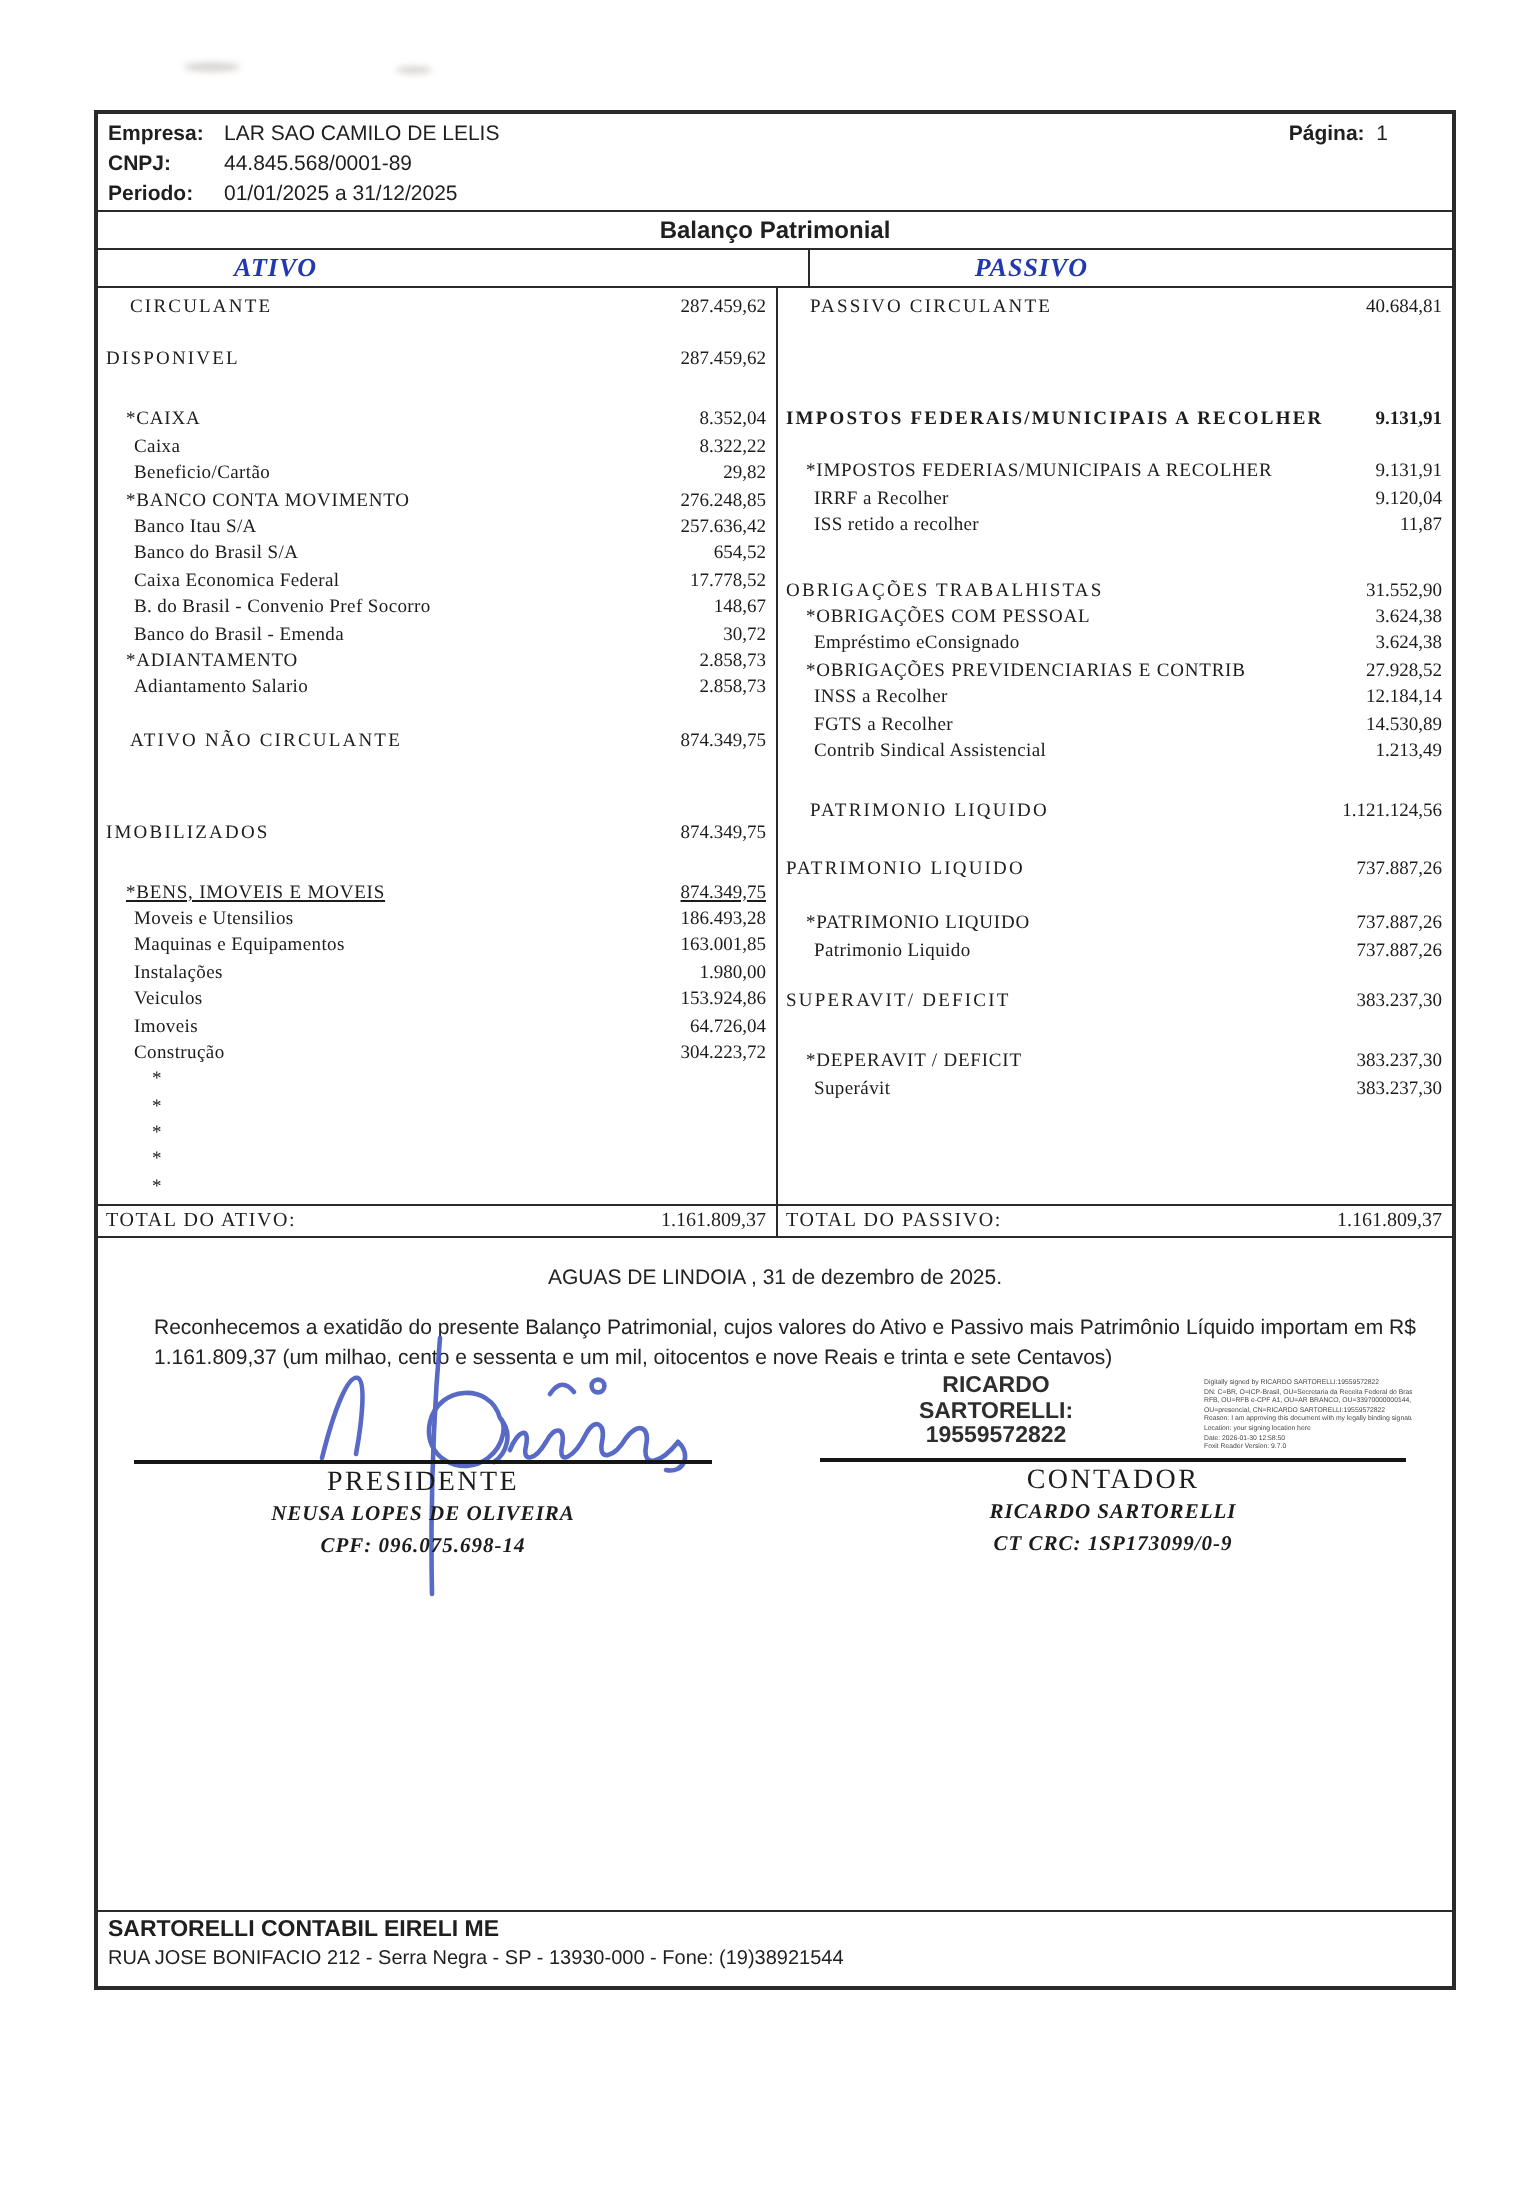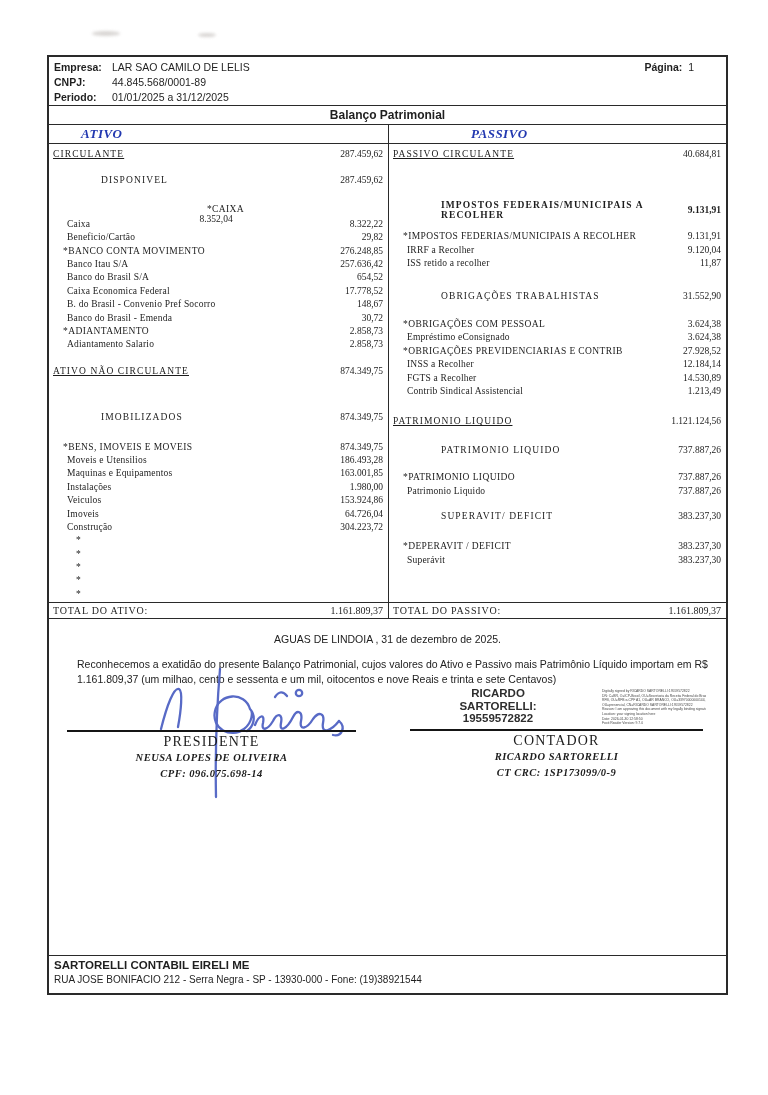--- a/index.html
+++ b/index.html
@@ -19,31 +19,31 @@
   .hdr-value { font-weight:normal; }
   .page-num { position:absolute; right:32px; top:3px; line-height:15px; }
   .page-num b { font-weight:bold; }
 
   .title-row { height:19px; border-top:1.6px solid #2a2a2a; text-align:center; font-weight:bold; font-size:12px; line-height:18px; }
 
   .twocol { display:flex; }
   .lcol { width:340px; border-right:1.6px solid #2a2a2a; }
   .rcol { width:337px; }
 
-  .colhdr-row { border-top:1.6px solid #2a2a2a; height:19px; }
+  .colhdr-row { border-top:1.6px solid #2a2a2a; height:19px;padding-left:36px; }
   .colhdr { font-family:"Liberation Serif", serif; font-style:italic; font-weight:bold; font-size:13px; color:#2238b0; line-height:18px; letter-spacing:.5px; }
   .colhdr.ativo { padding-left:32px; }
   .colhdr.passivo { padding-left:82px; }
 
   .body-row { border-top:1.6px solid #2a2a2a; height:459px; }
   .bcol { padding-top:3px; font-family:"Liberation Serif", serif; font-size:9.5px; color:#1c1c1c; }
   .brow { height:13.4px; display:flex; justify-content:space-between; align-items:center; }
   .bvalue { padding-right:5px; white-space:nowrap; }
-  .lvl0 .blabel { padding-left:4px;  letter-spacing:1.1px;text-decoration:underline; }
-  .lvl1 .blabel { padding-left:16px; letter-spacing:1.1px;margin-left:36px; }
+  .lvl0 .blabel { padding-left:16px;  letter-spacing:1.1px; }
+  .lvl1 .blabel { padding-left:4px; letter-spacing:1.1px; }
   .lvl2 .blabel { padding-left:14px; letter-spacing:.4px; }
   .lvl3 .blabel { padding-left:18px; letter-spacing:.2px; }
   .lvl4 .blabel { padding-left:27px; }
 
   .totals-row { border-top:1.6px solid #2a2a2a; border-bottom:1.6px solid #2a2a2a; height:17px; font-family:"Liberation Serif", serif; font-size:10px; }
   .tot { display:flex; justify-content:space-between; align-items:center; height:100%; }
   .tot-label { padding-left:4px; letter-spacing:.8px; }
   .tot-value { padding-right:5px; }
 
   .sig-section { position:relative; height:336px; }
@@ -108,21 +108,21 @@
     <div class="twocol body-row">
       <div class="lcol bcol">
           <div class="brow lvl0">
             <span class="blabel">CIRCULANTE</span>
             <span class="bvalue">287.459,62</span>
           </div>
           <div class="brow lvl1" style="margin-top: 13px;">
             <span class="blabel">DISPONIVEL</span>
             <span class="bvalue">287.459,62</span>
           </div>
-          <div class="brow lvl2" style="margin-top: 17px; flex-direction: column;">
+          <div class="brow lvl2" style="margin-top: 17px;">
             <span class="blabel">*CAIXA</span>
             <span class="bvalue">8.352,04</span>
           </div>
           <div class="brow lvl3">
             <span class="blabel">Caixa</span>
             <span class="bvalue">8.322,22</span>
           </div>
           <div class="brow lvl3">
             <span class="blabel">Beneficio/Cartão</span>
             <span class="bvalue">29,82</span>
@@ -160,21 +160,21 @@
             <span class="bvalue">2.858,73</span>
           </div>
           <div class="brow lvl0" style="margin-top: 13px;">
             <span class="blabel">ATIVO NÃO CIRCULANTE</span>
             <span class="bvalue">874.349,75</span>
           </div>
           <div class="brow lvl1" style="margin-top: 33px;">
             <span class="blabel">IMOBILIZADOS</span>
             <span class="bvalue">874.349,75</span>
           </div>
-          <div class="brow lvl2" style="margin-top: 16px;">
+          <div class="brow lvl2" style="margin-top: 16px; text-decoration: underline;">
             <span class="blabel">*BENS, IMOVEIS E MOVEIS</span>
             <span class="bvalue">874.349,75</span>
           </div>
           <div class="brow lvl3">
             <span class="blabel">Moveis e Utensilios</span>
             <span class="bvalue">186.493,28</span>
           </div>
           <div class="brow lvl3">
             <span class="blabel">Maquinas e Equipamentos</span>
             <span class="bvalue">163.001,85</span>
@@ -234,21 +234,21 @@
             <span class="bvalue">9.120,04</span>
           </div>
           <div class="brow lvl3">
             <span class="blabel">ISS retido a recolher</span>
             <span class="bvalue">11,87</span>
           </div>
           <div class="brow lvl1" style="margin-top: 19px; gap: 36px;">
             <span class="blabel">OBRIGAÇÕES TRABALHISTAS</span>
             <span class="bvalue">31.552,90</span>
           </div>
-          <div class="brow lvl2" style="margin-top: 15px;">
+          <div class="brow lvl2" style="">
             <span class="blabel">*OBRIGAÇÕES COM PESSOAL</span>
             <span class="bvalue">3.624,38</span>
           </div>
           <div class="brow lvl3">
             <span class="blabel">Empréstimo eConsignado</span>
             <span class="bvalue">3.624,38</span>
           </div>
           <div class="brow lvl2">
             <span class="blabel">*OBRIGAÇÕES PREVIDENCIARIAS E CONTRIB</span>
             <span class="bvalue">27.928,52</span>

